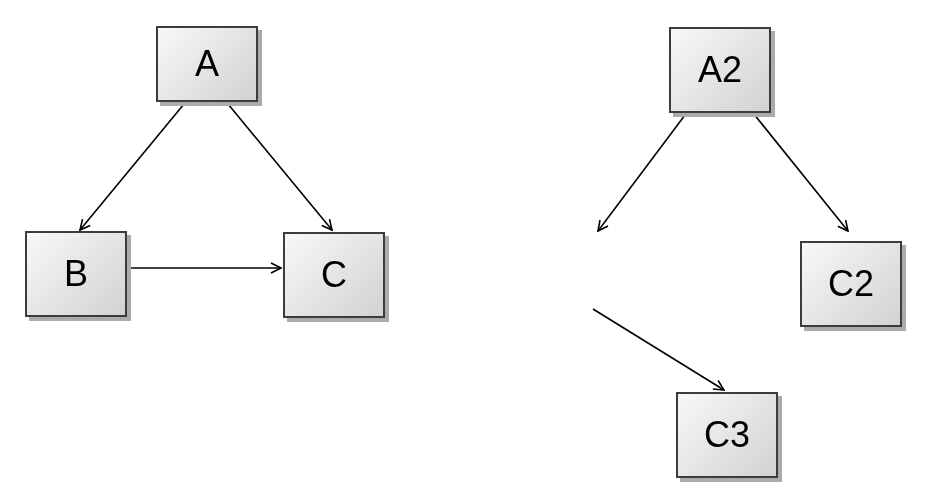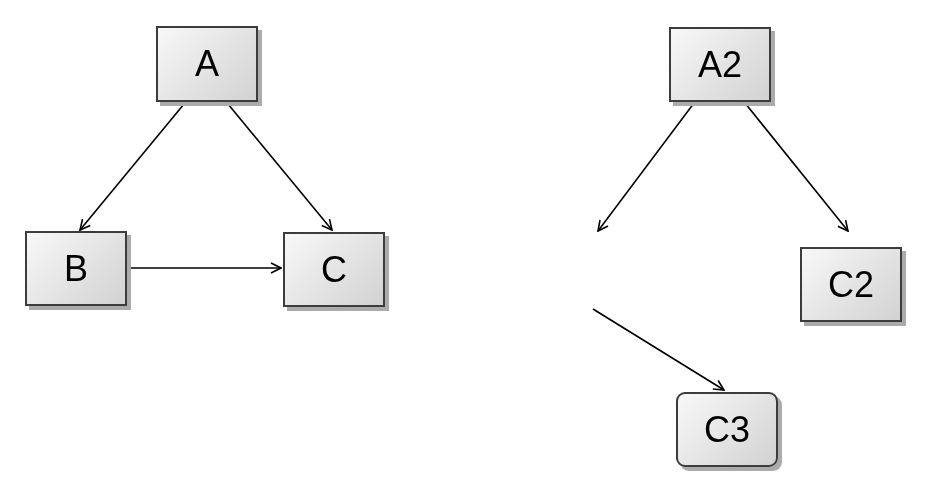--- a/index.html
+++ b/index.html
@@ -19,21 +19,21 @@
     position: absolute;
     left: 0;
     top: 0;
     width: 940px;
     height: 504px;
     pointer-events: none;
   }
   .node {
     position: absolute;
     width: 102px;
-    height: 75px;
+    height: 86px;
     box-sizing: border-box;
     border: 2px solid var(--node-border, #3c3c3c);
     background: linear-gradient(135deg, var(--node-fill-top, #f8f8f8) 0%, var(--node-fill-bottom, #d2d2d2) 100%);
     box-shadow: 4px 4px 0 0 var(--node-shadow, #ababab);
     display: flex;
     align-items: center;
     justify-content: center;
     cursor: default;
   }
   .node .label {
@@ -70,20 +70,20 @@
   <div class="node" style="left:25px; top:231px;">
     <span class="label">B</span>
   </div>
   <div class="node" style="left:283px; top:232px;">
     <span class="label">C</span>
   </div>
 
   <div class="node" style="left:669px; top:27px;">
     <span class="label">A2</span>
   </div>
-  <div class="node" style="left:800px; top:247px;">
+  <div class="node" style="left:800px; top:241px;">
     <span class="label">C2</span>
   </div>
-  <div class="node" style="left:676px; top:392px;border-radius:9px;">
+  <div class="node" style="left:676px; top:392px;">
     <span class="label">C3</span>
   </div>
 
 </div>
 
 </body></html>

